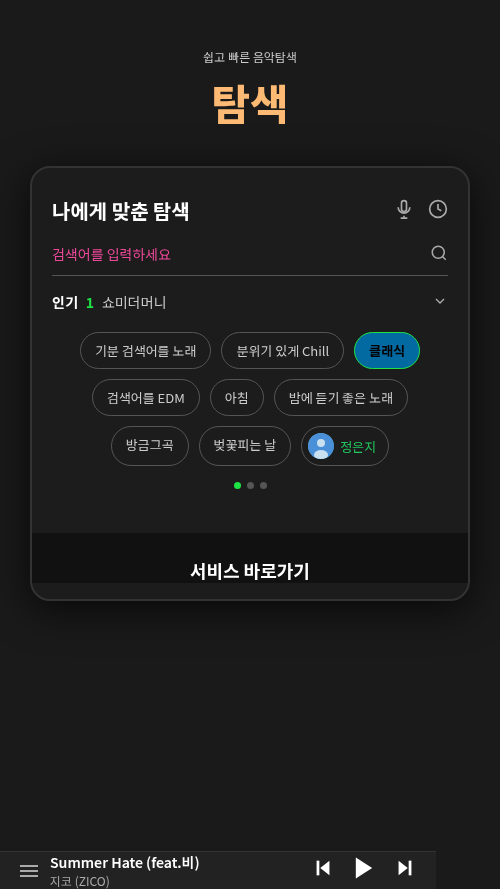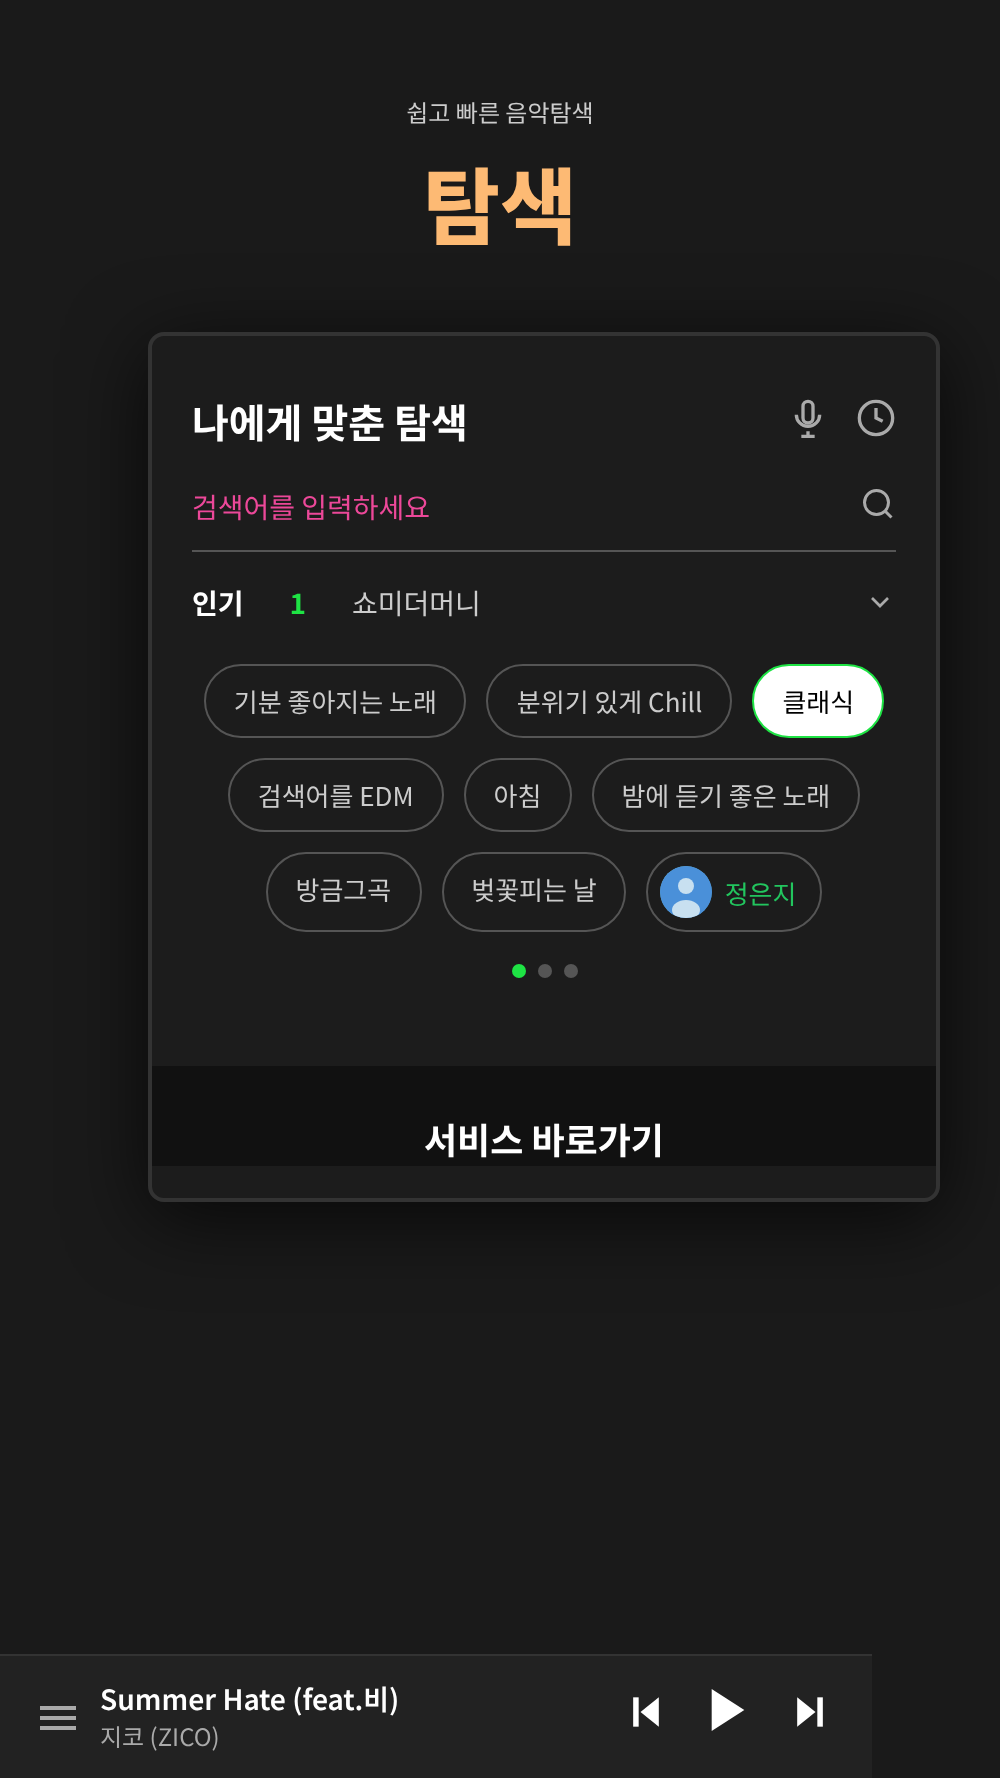--- a/index.html
+++ b/index.html
@@ -32,25 +32,24 @@
 
     .phone-wrapper {
       display: flex;
       justify-content: center;
       padding: 10px 30px 0;
     }
 
     .phone {
       width: 452px;
       background: #1c1c1c;
-      border-radius: 8px;
+      border-radius: 20px;
       overflow: hidden;
       border: 2px solid #333;
       box-shadow: 0 8px 40px rgba(0,0,0,0.7);
-      margin-left: 44px;
     }
 
     .phone-inner {
       padding: 28px 20px 20px;
     }
 
     .phone-header {
       display: flex;
       align-items: center;
       justify-content: space-between;
@@ -96,21 +95,21 @@
     .trending-row {
       display: flex;
       align-items: center;
       justify-content: space-between;
       margin-bottom: 18px;
     }
 
     .trending-left {
       display: flex;
       align-items: center;
-      gap: 23px;
+      gap: 8px;
     }
 
     .trending-label {
       color: #ffffff;
       font-size: 14px;
       font-weight: 700;
     }
 
     .trending-rank {
       color: #1EE344;
@@ -140,24 +139,24 @@
       border: 1px solid #555;
       border-radius: 20px;
       padding: 8px 14px;
       color: #cccccc;
       font-size: 13px;
       white-space: nowrap;
       background: transparent;
     }
 
     .tag.active {
-      background: #ffffff;
+      background: #0369a1;
       border-color: #1EE344;
       color: #000000;
-      font-weight: 400;
+      font-weight: 700;
     }
 
     .tag-with-avatar {
       display: flex;
       align-items: center;
       gap: 6px;
       border: 1px solid #555;
       border-radius: 20px;
       padding: 6px 12px 6px 6px;
       color: #22c55e;
@@ -212,21 +211,21 @@
       text-align: center;
       margin-bottom: 16px;
     }
 
     .player-bar {
       position: absolute;
       bottom: 0;
       left: 0;
       width: 436px;
       background: #222222;
-      padding: 12px 20px;
+      padding: 0 20px;
       display: flex;
       align-items: center;
       gap: 12px;
       border-top: 1px solid #333;
     }
 
     .player-menu-icon {
       color: #aaaaaa;
       font-size: 20px;
       display: flex;
@@ -321,21 +320,21 @@
           <span class="trending-song">쇼미더머니</span>
         </div>
         <span class="trending-chevron">
           <svg width="16" height="16" viewBox="0 0 24 24" fill="none" stroke="#aaa" stroke-width="2">
             <polyline points="6,9 12,15 18,9"></polyline>
           </svg>
         </span>
       </div>
 
       <div class="tags-section">
-        <div class="tag">기분 좋아지는 노래</div>
+        <div class="tag">기분 검색어를 노래</div>
         <div class="tag">분위기 있게 Chill</div>
         <div class="tag active">클래식</div>
         <div class="tag">검색어를 EDM</div>
         <div class="tag">아침</div>
         <div class="tag">밤에 듣기 좋은 노래</div>
         <div class="tag">방금그곡</div>
         <div class="tag">벚꽃피는 날</div>
         <div class="tag-with-avatar">
           <div class="tag-avatar">
             <svg viewBox="0 0 26 26" fill="none">

